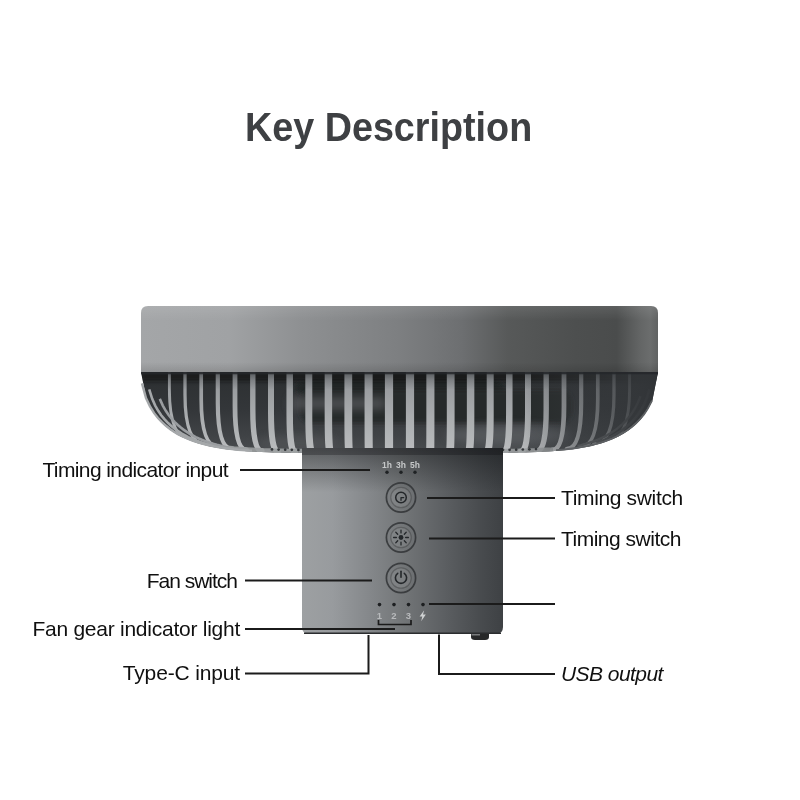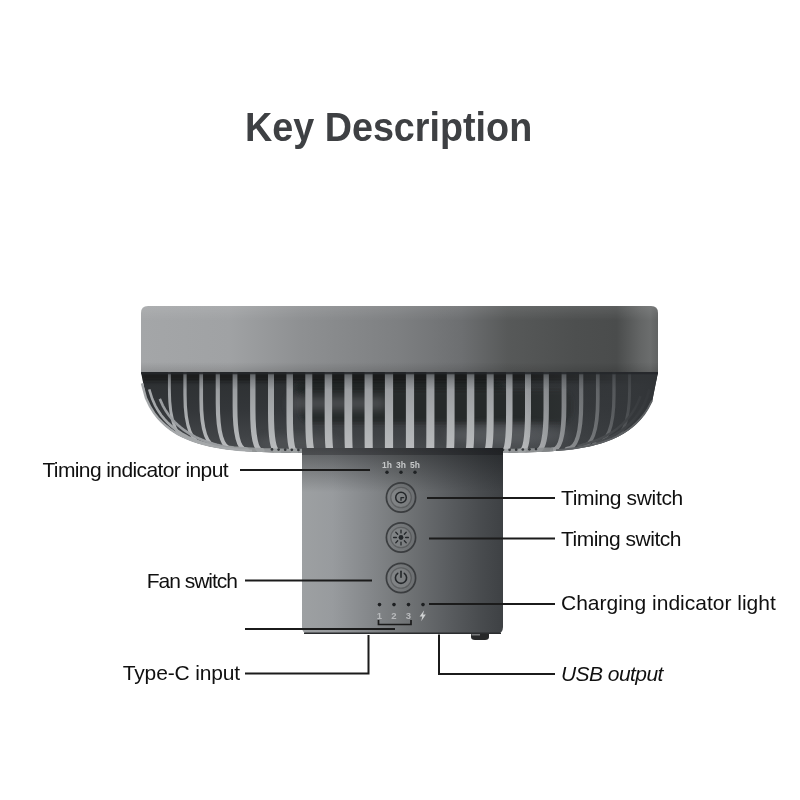--- a/index.html
+++ b/index.html
@@ -236,20 +236,20 @@
   <path d="M245,673.5 L368.5,673.5 L368.5,635"></path>
   <path d="M427,498 L555,498"></path>
   <path d="M429,538.5 L555,538.5"></path>
   <path d="M429,604 L555,604"></path>
   <path d="M439,634.5 L439,674 L555,674"></path>
 </g>
 </svg>
 
 <div class="lbl" style="right:572px;top:459px;letter-spacing:-0.6px;">Timing indicator input</div>
 <div class="lbl" style="right:563px;top:569.5px;letter-spacing:-1.0px;">Fan switch</div>
+<div class="lbl" style="right:560px;top:618px;letter-spacing:-0.25px;">Fan gear indicator light</div>
 <div class="lbl" style="left:561px;top:486.5px;letter-spacing:-0.35px;">Timing switch</div>
 <div class="lbl" style="right:560px;top:661.5px;letter-spacing:-0.15px;">Type-C input</div>
 <div class="lbl" style="left:561px;top:528px;letter-spacing:-0.5px;">Timing switch</div>
-<div class="lbl" style="left:561px;top:592px;letter-spacing:0px;">Charging indicator light</div>
 <div class="lbl" style="left:561px;top:662.5px;letter-spacing:-0.55px;font-style:italic;">USB output</div>
 
 <div id="title">Key Description</div>
 </div>
 
 </body></html>

